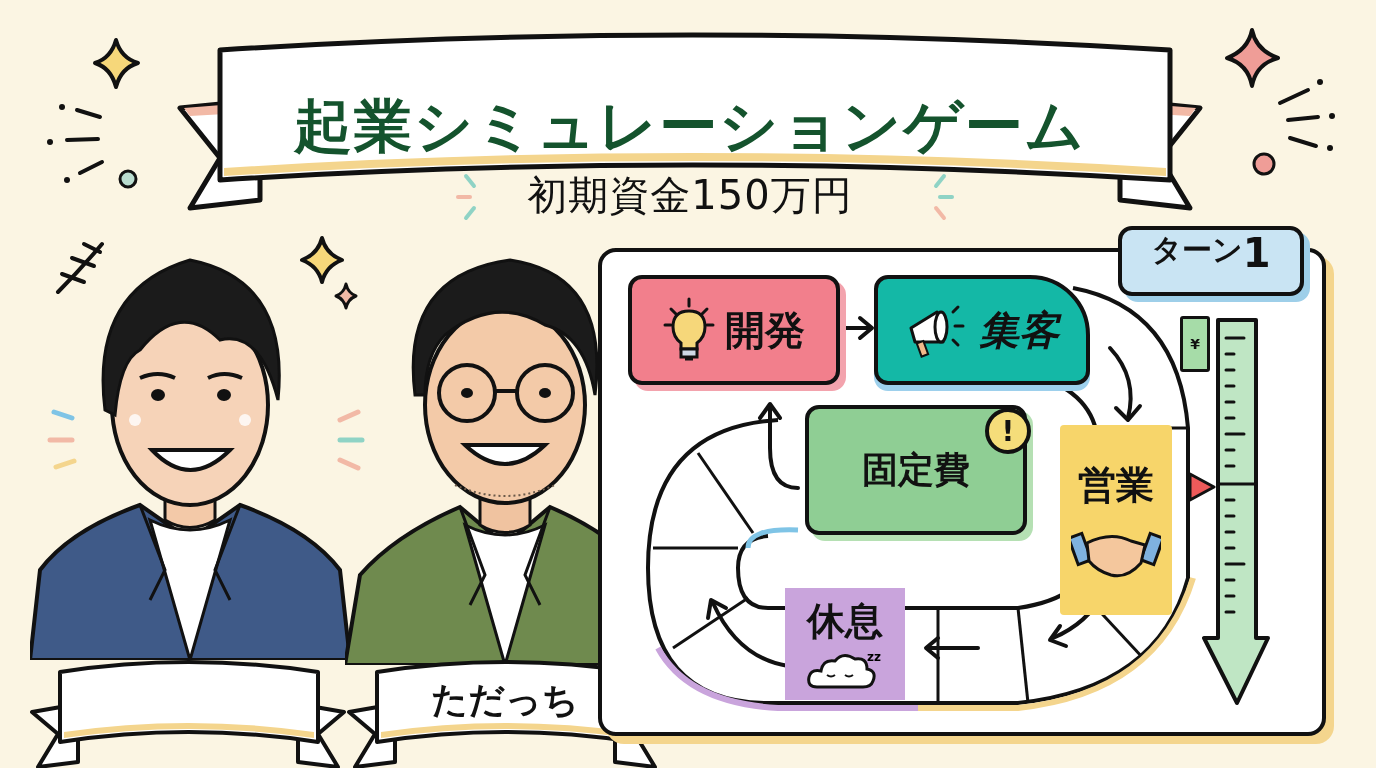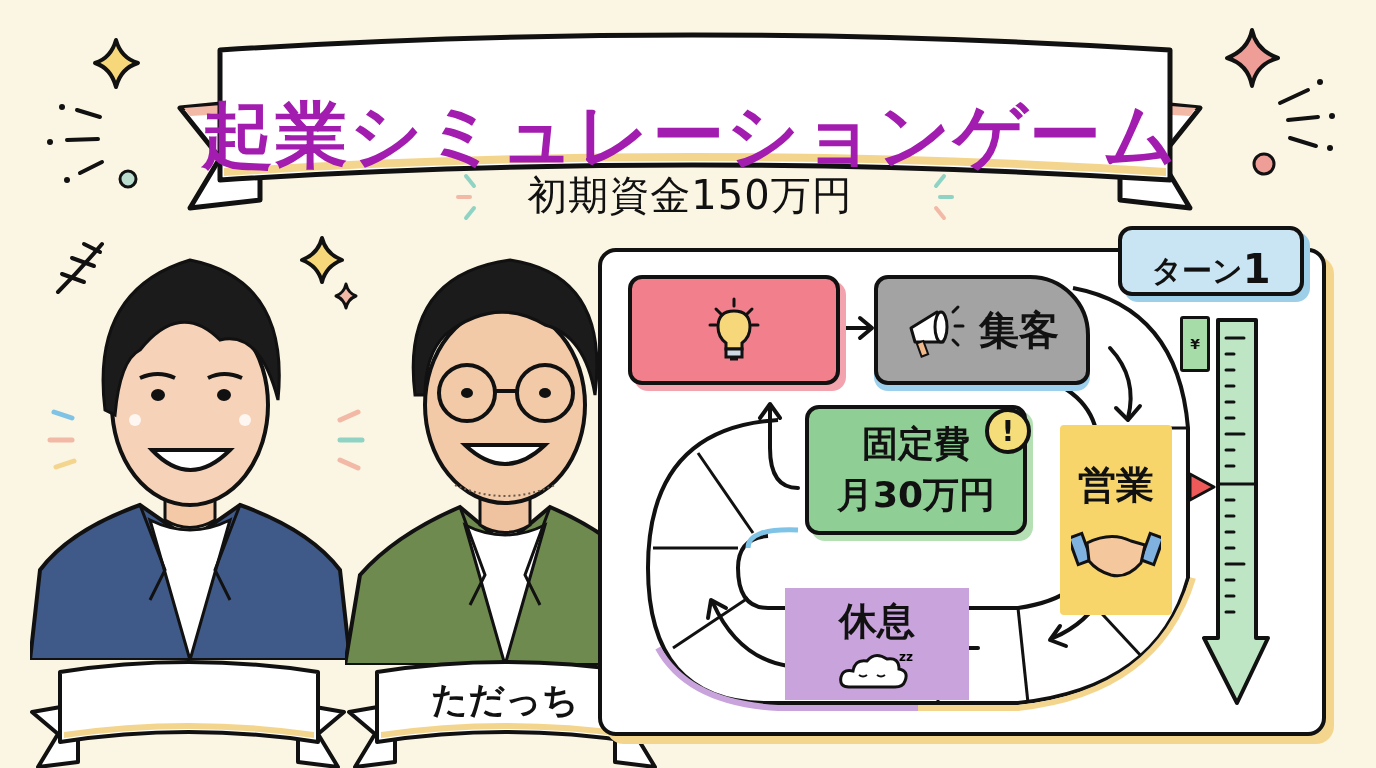--- a/index.html
+++ b/index.html
@@ -10,22 +10,22 @@
       position: relative;
       color: #111;
     }
     .abs { position: absolute; }
     svg { display: block; }
 
     
     .title-banner { left: 170px; top: 30px; width: 1040px; height: 190px; }
     .title-text {
       position: absolute; left: 0; top: 58px; width: 100%;
-      text-align: center; font-size: 72px; font-weight: bold; letter-spacing: 2px;
-      color: #a21caf;
+      text-align: center; font-size: 58px; font-weight: bold; letter-spacing: 2px;
+      color: #14532d;
     }
     .subtitle {
       left: 440px; top: 168px; width: 500px; text-align: center;
       font-size: 40px; font-weight: normal; letter-spacing: 1px;
     }
 
     
     .name-ribbon { width: 320px; height: 120px; }
     .name-text {
       position: absolute; left: 0; top: 24px; width: 100%; text-align: center;
@@ -35,42 +35,42 @@
     
     .board {
       left: 598px; top: 248px; width: 728px; height: 488px;
       background: #ffffff; border: 4px solid #111; border-radius: 18px;
       box-shadow: 8px 8px 0 #f4d58d;
     }
     .turn-badge {
       left: 1118px; top: 226px; width: 186px; height: 70px;
       background: #c9e4f3; border: 4px solid #111; border-radius: 14px;
       box-shadow: 6px 6px 0 #9ecfe9;
-      display: flex; align-items: flex-end; justify-content: center; gap: 0;
+      display: flex; align-items: flex-start; justify-content: center; gap: 0;
     }
     .turn-label { font-size: 30px; font-weight: bold; }
     .turn-num { font-size: 40px; font-weight: bold; }
 
     .tile {
       border: 4px solid #111; border-radius: 14px;
       display: flex; align-items: center; justify-content: center; gap: 10px;
       font-weight: bold;
     }
     .tile-dev { left: 628px; top: 275px; width: 212px; height: 110px; background: #f27f8c; box-shadow: 6px 6px 0 #f3a3ad; font-size: 40px; }
-    .tile-marketing { left: 874px; top: 275px; width: 216px; height: 110px; background: #a3a3a3; box-shadow: 0 6px 0 #9dd0ec; font-size: 40px; border-radius: 14px 60px 14px 14px; }
+    .tile-marketing { left: 874px; top: 275px; width: 216px; height: 110px; background: #14b8a6; box-shadow: 0 6px 0 #9dd0ec; font-size: 40px; border-radius: 14px 60px 14px 14px; font-style: italic; }
     .tile-fixed {
       left: 805px; top: 405px; width: 222px; height: 130px; background: #8fce94;
       box-shadow: 6px 6px 0 #b5e0b3; flex-direction: column; gap: 2px; font-size: 36px;
     }
     .tile-sales {
       left: 1060px; top: 425px; width: 112px; height: 190px; background: #f7d56a;
       border: none; flex-direction: column; font-size: 38px; border-radius: 4px;
     }
     .tile-rest {
-      left: 785px; top: 588px; width: 184px; height: 112px; background: #c9a4dc;
+      left: 785px; top: 588px; width: 120px; height: 112px; background: #c9a4dc;
       border: none; border-radius: 0; flex-direction: column; font-size: 38px; gap: 2px;
     }
     .warn-badge {
       left: 985px; top: 408px; width: 46px; height: 46px; border-radius: 50%;
       background: #f5dd7a; border: 4px solid #111;
       display: flex; align-items: center; justify-content: center; font-size: 28px; font-weight: bold;
     }
 
     .gauge { left: 1200px; top: 318px; width: 70px; height: 390px; }
     .money-icon {
@@ -257,39 +257,39 @@
       <line x1="26" y1="2" x2="26" y2="9"></line>
         <line x1="8" y1="12" x2="13" y2="17"></line>
         <line x1="44" y1="12" x2="39" y2="17"></line>
       <line x1="2" y1="28" x2="8" y2="28"></line>
         <line x1="44" y1="28" x2="50" y2="28"></line>
     </g>
     <path d="M26 14 Q42 14 42 30 Q42 40 34 46 L34 52 L18 52 L18 46 Q10 40 10 30 Q10 14 26 14Z" fill="#f6d77a" stroke="#111" stroke-width="3"></path>
     <rect x="18" y="52" width="16" height="8" fill="#cfd9e6" stroke="#111" stroke-width="3"></rect>
     <path d="M22 62 L30 62" stroke="#111" stroke-width="3"></path>
   </svg>
+  <span>開発</span>
 </div>
 
 <div class="abs tile tile-marketing">
   <svg width="64" height="56" viewBox="0 0 64 56">
     <path d="M6 26 L32 10 L38 40 L10 40 Z" fill="#fff" stroke="#111" stroke-width="3" stroke-linejoin="round"></path>
     <ellipse cx="36" cy="25" rx="6" ry="15" fill="#fff" stroke="#111" stroke-width="3"></ellipse>
     <rect x="14" y="40" width="7" height="14" fill="#f2b98a" stroke="#111" stroke-width="2" transform="rotate(-20 17 47)"></rect>
     <g stroke="#111" stroke-width="3" stroke-linecap="round">
       <line x1="48" y1="10" x2="53" y2="5"></line>
         <line x1="50" y1="24" x2="58" y2="24"></line>
         <line x1="48" y1="38" x2="53" y2="43"></line>
     </g>
   </svg>
   <span>集客</span>
 </div>
 
 <div class="abs tile tile-fixed">
   <span>固定費</span>
-  <span>月30万円</span>
 </div>
 <div class="abs warn-badge">!</div>
 
 <div class="abs tile tile-sales">
   <span>営業</span>
   <svg width="90" height="60" viewBox="0 0 90 60">
     <rect x="2" y="14" width="14" height="28" fill="#7fb2df" stroke="#111" stroke-width="3" transform="rotate(-20 9 28)"></rect>
     <rect x="74" y="14" width="14" height="28" fill="#7fb2df" stroke="#111" stroke-width="3" transform="rotate(20 81 28)"></rect>
     <path d="M16 22 Q40 10 60 20 L74 24 L70 42 Q56 58 40 54 Q26 50 18 40 Z" fill="#f4c79d" stroke="#111" stroke-width="3" stroke-linejoin="round"></path>
   </svg>

